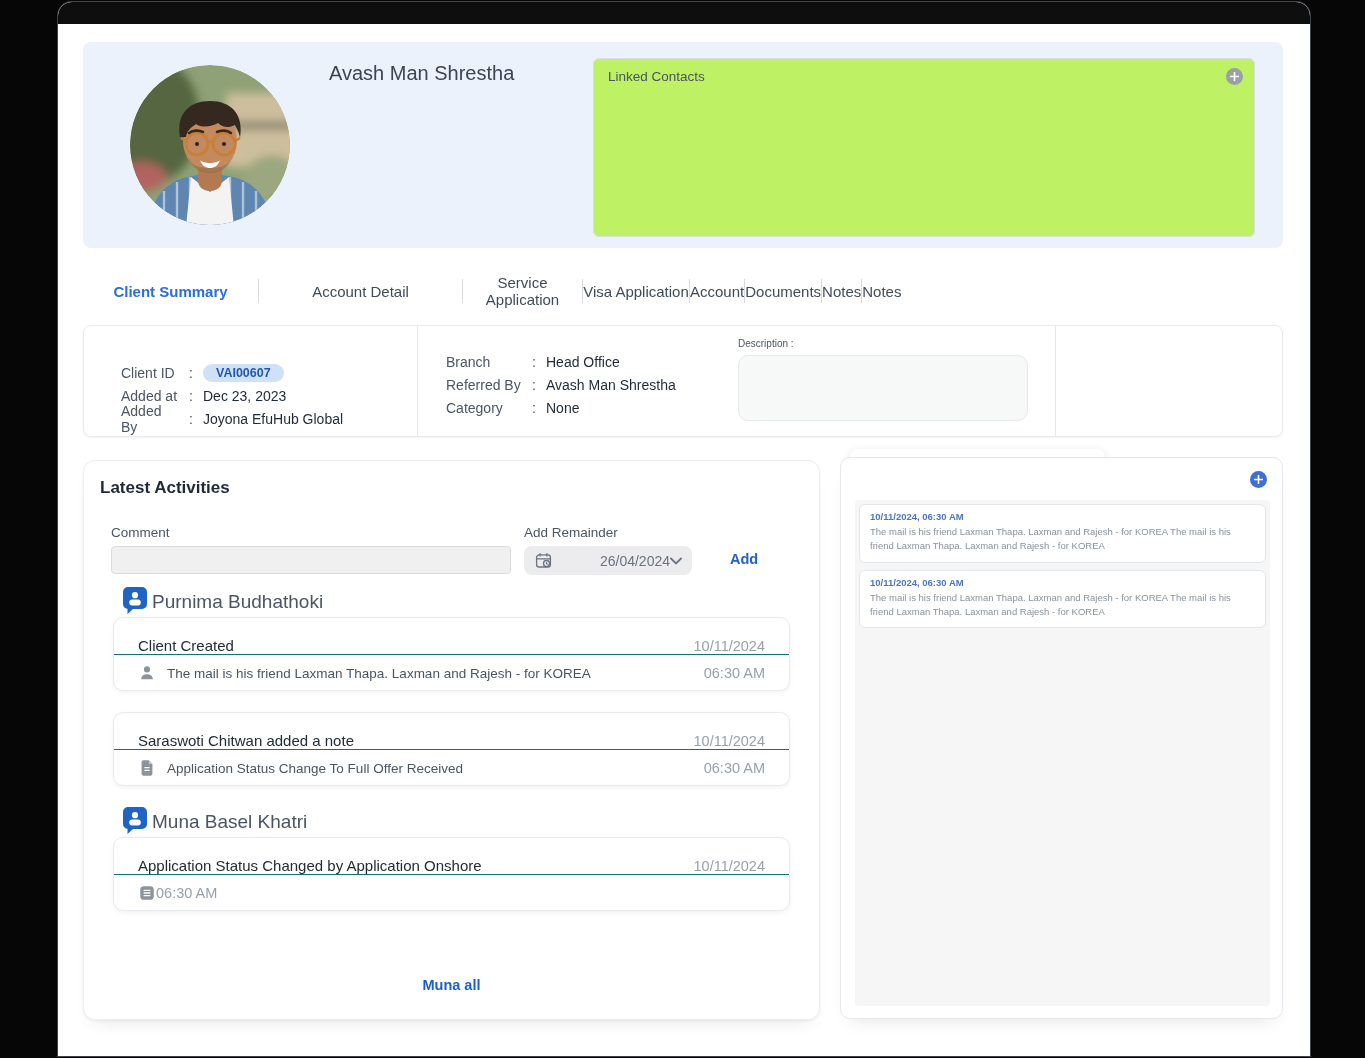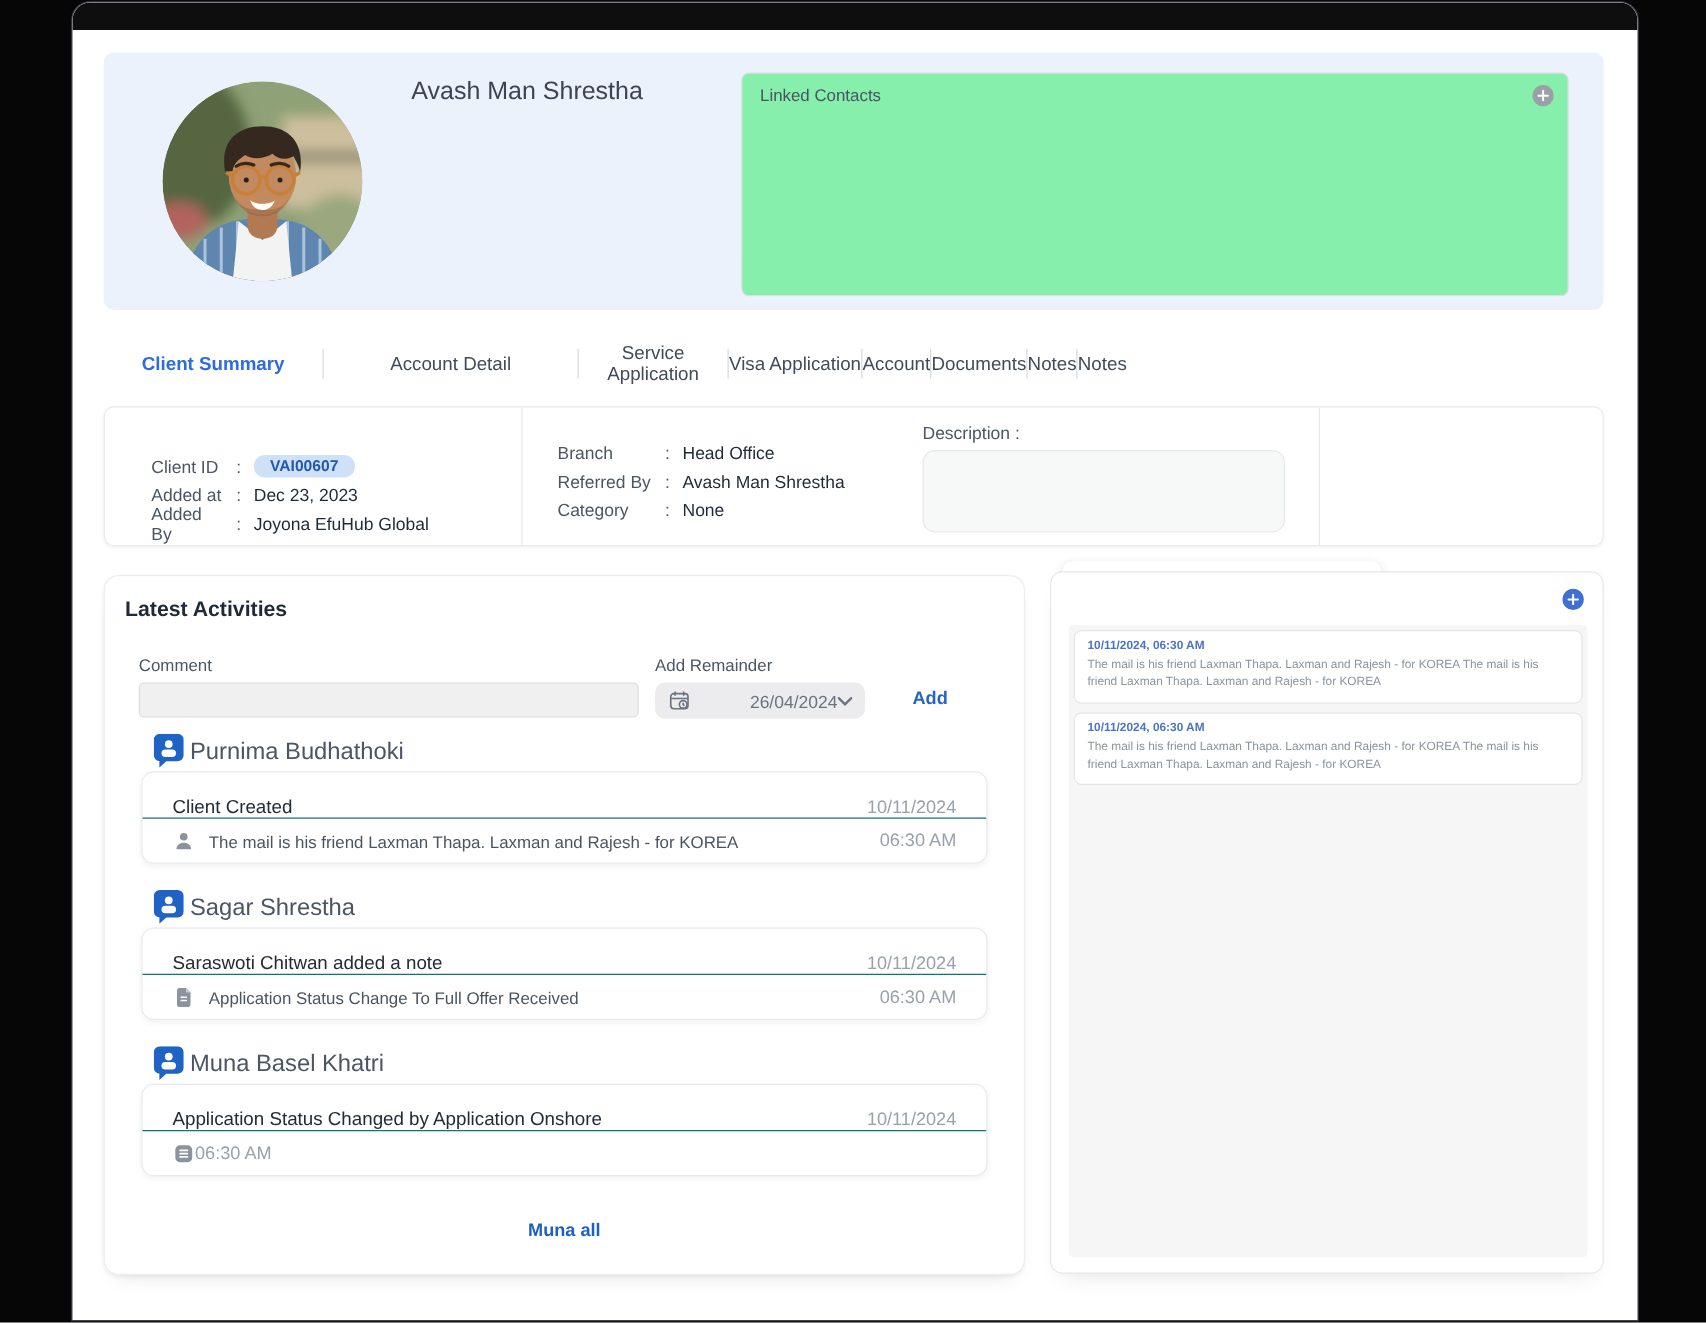--- a/index.html
+++ b/index.html
@@ -20,21 +20,21 @@
 
   
   .profile-card {
     position: absolute; left: 25px; top: 40px; width: 1200px; height: 206px;
     background: #ecf2fc; border-radius: 8px;
   }
   .avatar { position: absolute; left: 47px; top: 23px; width: 160px; height: 160px; border-radius: 50%; overflow: hidden; }
   .profile-name { position: absolute; left: 246px; top: 20px; font-size: 20px; color: #3b4453; }
   .linked-card {
     position: absolute; left: 510px; top: 16px; width: 662px; height: 179px;
-    background: #86efac; border: 1px solid #d9dee4; border-radius: 6px;
+    background: #bef264; border: 1px solid #d9dee4; border-radius: 6px;
   }
   .linked-label { position: absolute; left: 14px; top: 10px; font-size: 13.5px; color: #4a5360; }
   .circle-btn {
     position: absolute; width: 17px; height: 17px; border-radius: 50%;
     display: flex; align-items: center; justify-content: center; cursor: pointer;
   }
   .circle-btn.gray { background: #9aa0a8; right: 11px; top: 9px; }
   .circle-btn svg { display: block; }
 
   
@@ -62,21 +62,21 @@
   .field-row { display: flex; font-size: 14px; height: 23px; align-items: center; }
   .field-label { color: #4b5563; }
   .sum-col1 .field-label { width: 58px; }
   .sum-col2 .field-label { width: 76px; }
   .field-colon { color: #4b5563; width: 24px; text-align: center; }
   .field-value { color: #1f2937; }
   .badge {
     background: #cfe1f7; color: #2457ae; font-weight: bold; font-size: 12.5px;
     padding: 2px 13px; border-radius: 10px;
   }
-  .desc-label { font-size: 14px; color: #4b5563; margin-bottom: 6px; }
+  .desc-label { font-size: 10px; color: #4b5563; margin-bottom: 6px; }
   .desc-box {
     width: 290px; height: 66px; background: #f7f8f8; border: 1px solid #e7e8ea;
     border-radius: 10px; resize: none; outline: none;
   }
 
   
   .activities-card {
     position: absolute; left: 25px; top: 458px; width: 737px; height: 560px;
     background: #fff; border: 1px solid #edeef1; border-radius: 12px;
     box-shadow: 0 10px 18px -10px rgba(0,0,0,.12), 0 1px 3px rgba(0,0,0,.05);
@@ -305,28 +305,20 @@
               <circle cx="10" cy="6" r="3.4" fill="#8d939c"></circle>
               <path d="M3.5 17c0-3.7 2.9-5.7 6.5-5.7s6.5 2 6.5 5.7z" fill="#8d939c"></path>
             </svg>
             <span class="act-detail">The mail is his friend Laxman Thapa. Laxman and Rajesh - for KOREA</span>
             <span class="act-time">06:30 AM</span>
           </div>
         </div>
       </div>
 
       <div class="act-item">
-        <div class="act-user">
-          <svg width="24" height="27" viewBox="0 0 24 27">
-            <path d="M5 0h14a5 5 0 0 1 5 5v12a5 5 0 0 1-5 5H10l-5.5 5V22H5a5 5 0 0 1-5-5V5a5 5 0 0 1 5-5z" fill="#1f63c4"></path>
-            <circle cx="12" cy="8.2" r="3.1" fill="#fff"></circle>
-            <rect x="6.2" y="12.6" width="11.6" height="6" rx="3" fill="#fff"></rect>
-          </svg>
-          <span class="act-user-name">Sagar Shrestha</span>
-        </div>
         <div class="act-box">
           <div class="act-box-head">
             <span class="act-event">Saraswoti Chitwan added a note</span>
             <span class="act-date">10/11/2024</span>
           </div>
           <div class="act-box-body">
             <svg width="18" height="18" viewBox="0 0 20 20">
               <path d="M4 3.5c0-1.1.9-2 2-2h6l4 4v11c0 1.1-.9 2-2 2H6c-1.1 0-2-.9-2-2v-13z" fill="#8d939c"></path>
               <path d="M12 1.5l4 4h-4z" fill="#c6cad0"></path>
               <rect x="7" y="9" width="6" height="1.4" rx=".7" fill="#fff"></rect>

